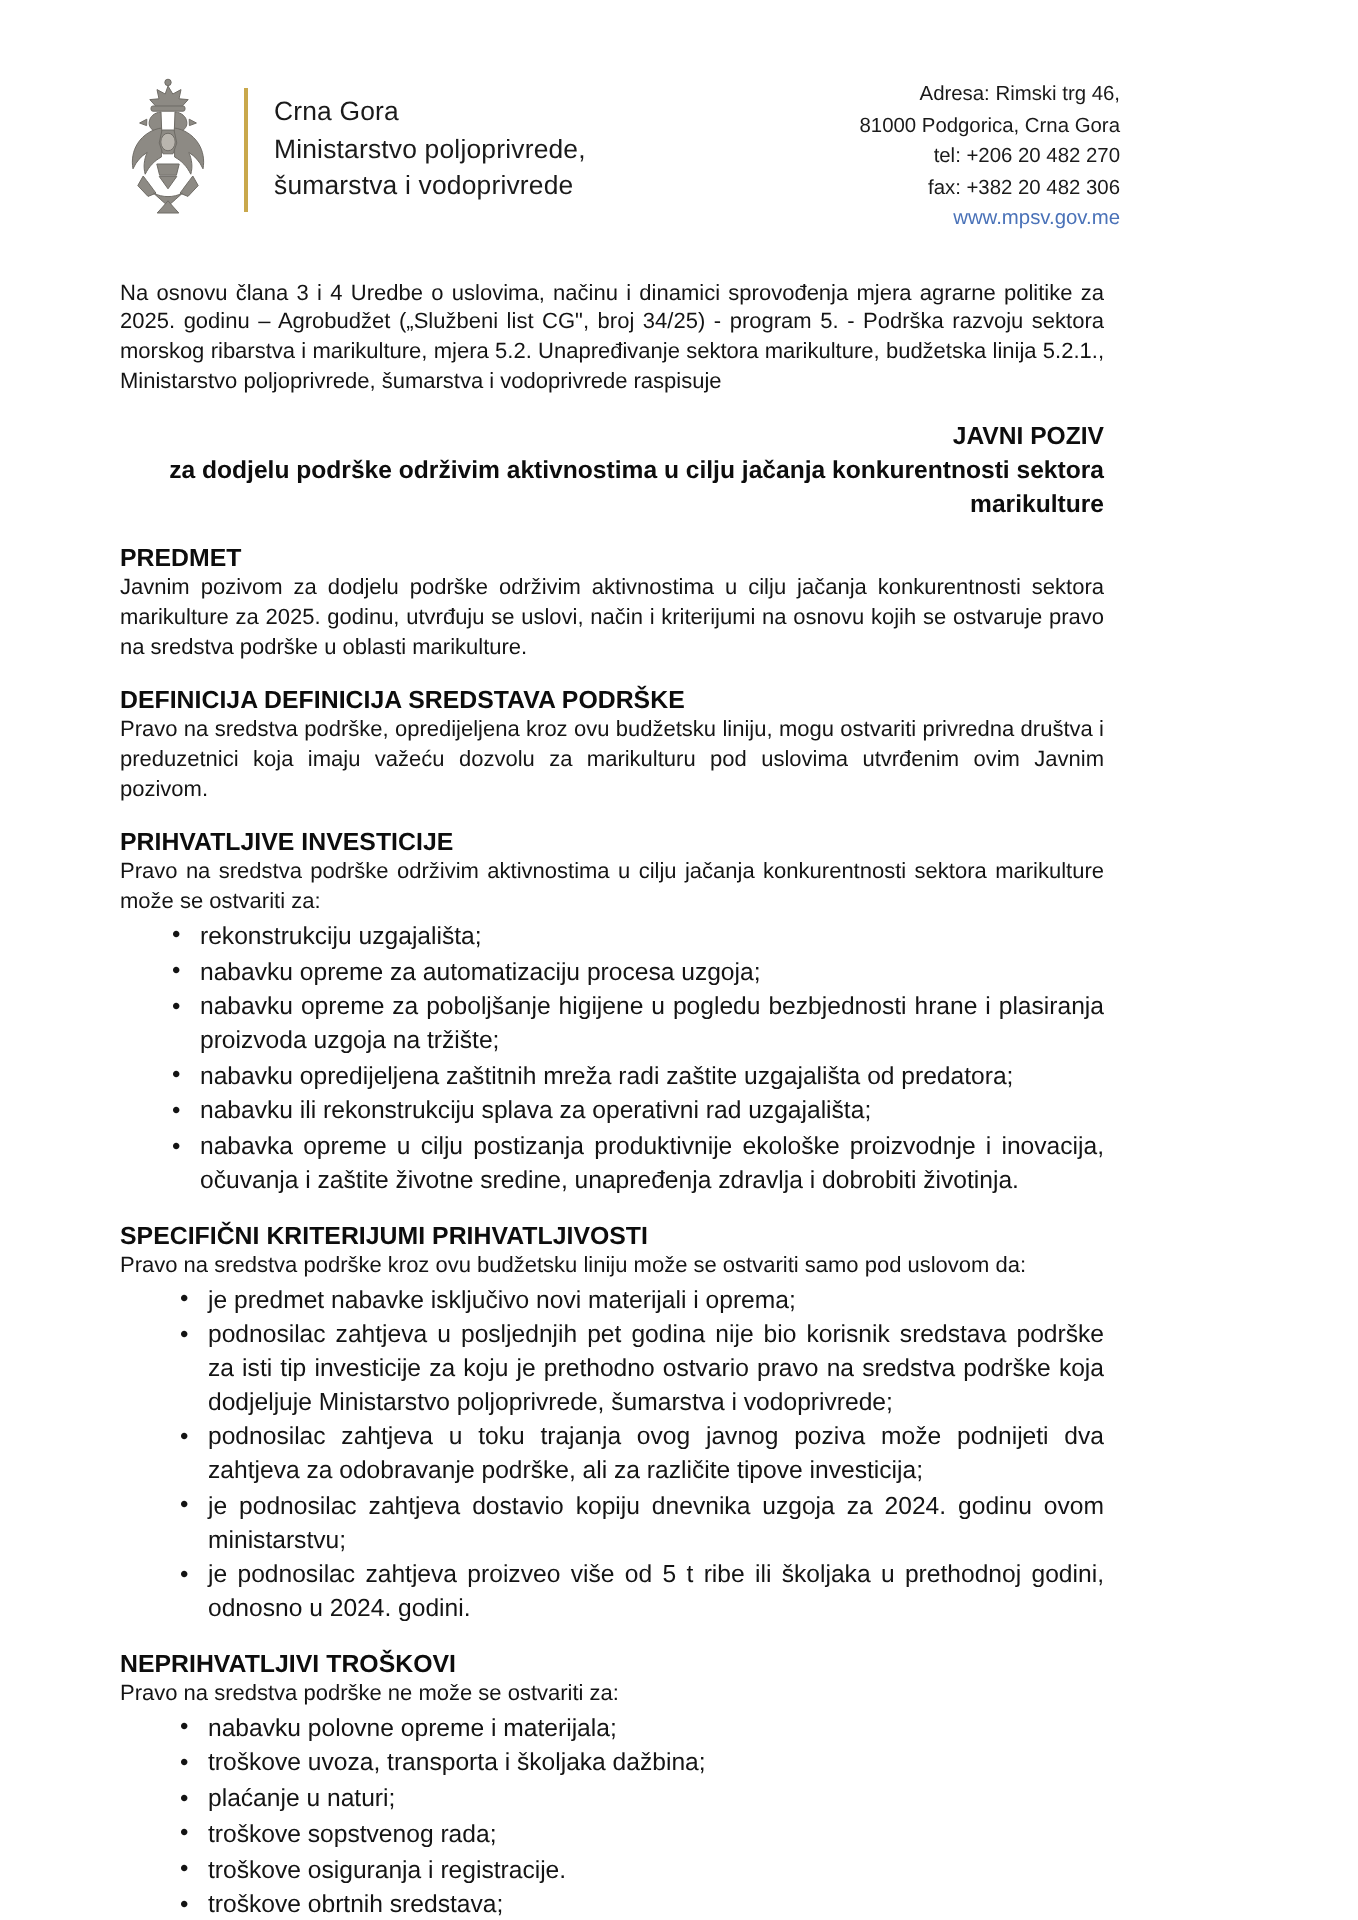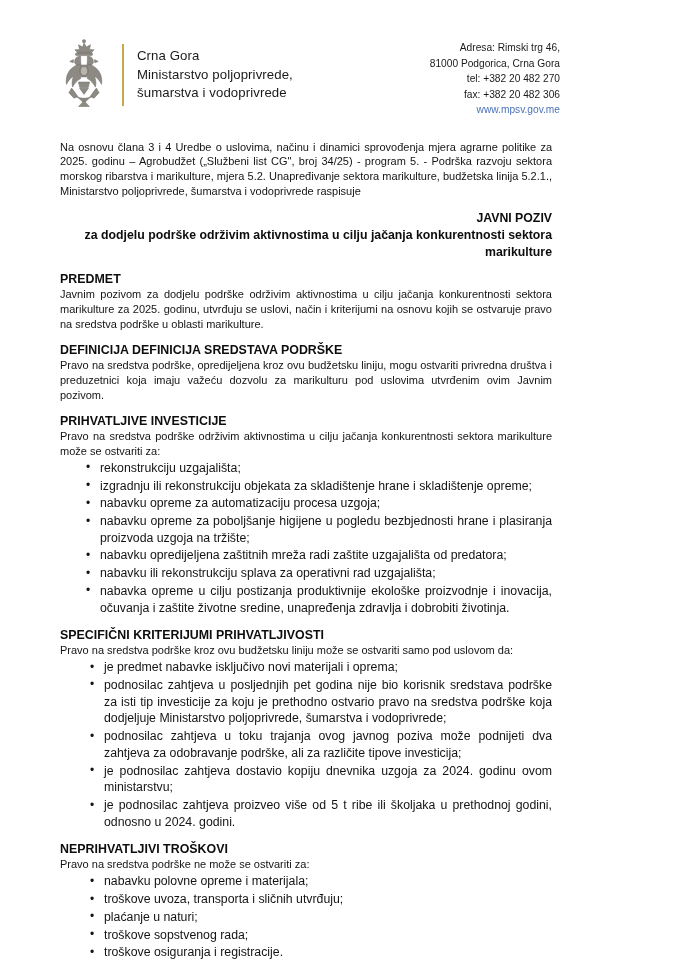--- a/index.html
+++ b/index.html
@@ -181,21 +181,21 @@
       <div class="brand-text">
         <span>Crna Gora</span>
         <span>Ministarstvo poljoprivrede,</span>
         <span>šumarstva i vodoprivrede</span>
       </div>
     </div>
 
     <div class="contact">
       <div>Adresa: Rimski trg 46,</div>
       <div>81000 Podgorica, Crna Gora</div>
-      <div>tel: +382 20 482 270</div>
+      <div>tel: +206 20 482 270</div>
       <div>fax: +382 20 482 306</div>
       <div class="url">www.mpsv.gov.me</div>
     </div>
   </div>
 
   <div class="content">
 
     <p class="just">Na osnovu člana 3 i 4 Uredbe o uslovima, načinu i dinamici sprovođenja mjera agrarne politike za 2025. godinu – Agrobudžet („Službeni list CG", broj 34/25) - program 5. - Podrška razvoju sektora morskog ribarstva i marikulture, mjera 5.2. Unapređivanje sektora marikulture, budžetska linija 5.2.1., Ministarstvo poljoprivrede, šumarstva i vodoprivrede raspisuje</p>
 
     <div class="spacer-sm"></div>
@@ -214,21 +214,20 @@
 
     <h2 class="section">DEFINICIJA DEFINICIJA SREDSTAVA PODRŠKE</h2>
     <p class="just">Pravo na sredstva podrške, opredijeljena kroz ovu budžetsku liniju, mogu ostvariti privredna društva i preduzetnici koja imaju važeću dozvolu za marikulturu pod uslovima utvrđenim ovim Javnim pozivom.</p>
 
     <div class="spacer-sm"></div>
 
     <h2 class="section">PRIHVATLJIVE INVESTICIJE</h2>
     <p class="just">Pravo na sredstva podrške održivim aktivnostima u cilju jačanja konkurentnosti sektora marikulture može se ostvariti za:</p>
     <ul class="bullets">
       <li>rekonstrukciju uzgajališta;</li>
-      <li>izgradnju ili rekonstrukciju objekata za skladištenje hrane i skladištenje opreme;</li>
       <li>nabavku opreme za automatizaciju procesa uzgoja;</li>
       <li>nabavku opreme za poboljšanje higijene u pogledu bezbjednosti hrane i plasiranja proizvoda uzgoja na tržište;</li>
       <li>nabavku opredijeljena zaštitnih mreža radi zaštite uzgajališta od predatora;</li>
       <li>nabavku ili rekonstrukciju splava za operativni rad uzgajališta;</li>
       <li>nabavka opreme u cilju postizanja produktivnije ekološke proizvodnje i inovacija, očuvanja i zaštite životne sredine, unapređenja zdravlja i dobrobiti životinja.</li>
     </ul>
 
     <div class="spacer-sm"></div>
 
     <h2 class="section">SPECIFIČNI KRITERIJUMI PRIHVATLJIVOSTI</h2>
@@ -240,21 +239,21 @@
       <li>je podnosilac zahtjeva dostavio kopiju dnevnika uzgoja za 2024. godinu ovom ministarstvu;</li>
       <li>je podnosilac zahtjeva proizveo više od 5 t ribe ili školjaka u prethodnoj godini, odnosno u 2024. godini.</li>
     </ul>
 
     <div class="spacer-sm"></div>
 
     <h2 class="section">NEPRIHVATLJIVI TROŠKOVI</h2>
     <p class="just">Pravo na sredstva podrške ne može se ostvariti za:</p>
     <ul class="bullets indent2">
       <li>nabavku polovne opreme i materijala;</li>
-      <li>troškove uvoza, transporta i sličnih utvrđuju;</li>
+      <li>troškove uvoza, transporta i školjaka dažbina;</li>
       <li>plaćanje u naturi;</li>
       <li>troškove sopstvenog rada;</li>
       <li>troškove osiguranja i registracije.</li>
       <li>troškove obrtnih sredstava;</li>
     </ul>
 
   </div>
 </div>
 
 </body></html>

